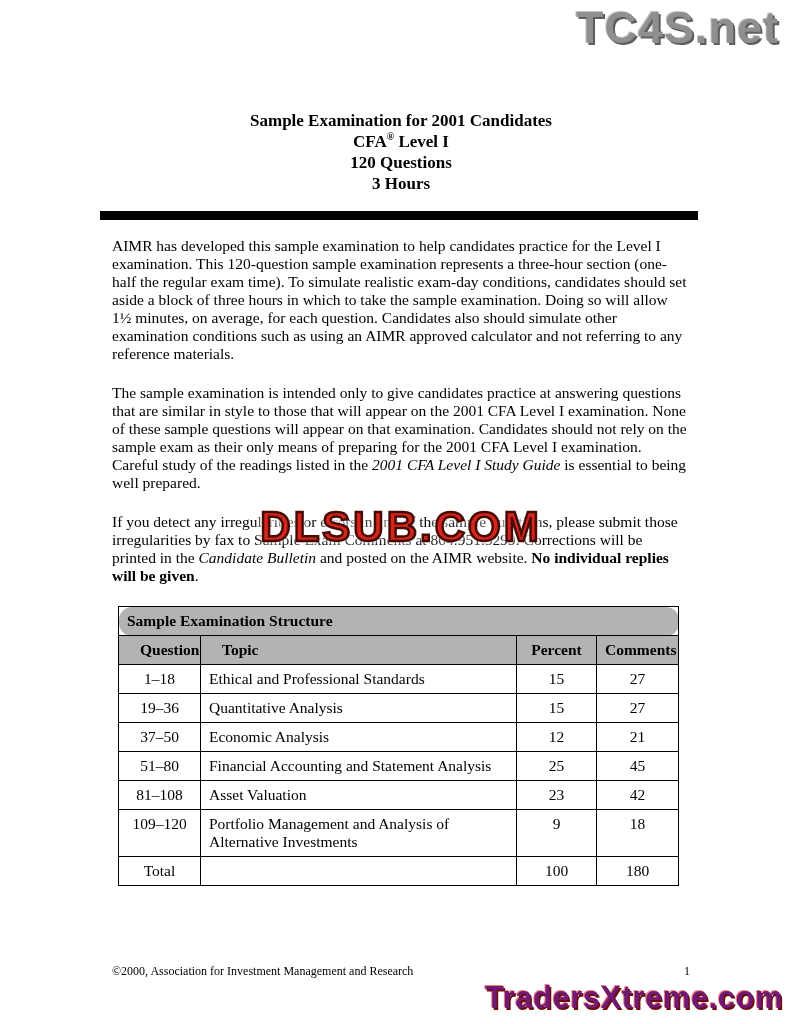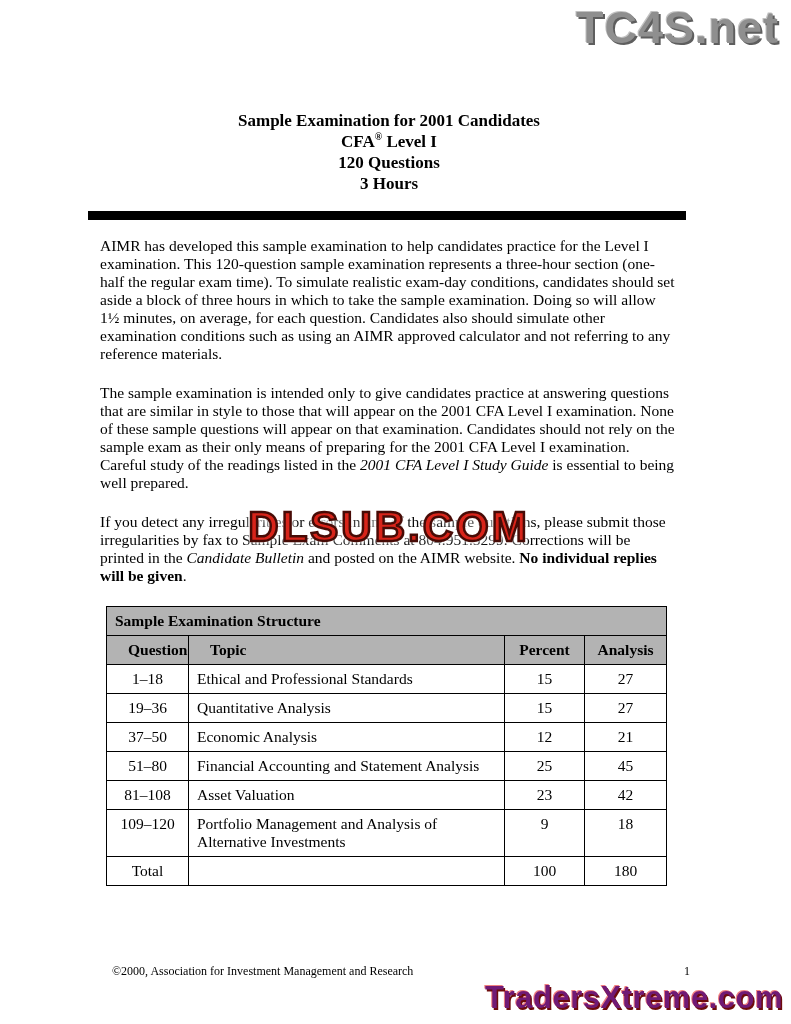--- a/index.html
+++ b/index.html
@@ -13,21 +13,21 @@
     overflow:hidden;
   }
   
   .wm-tc4s{
     position:absolute;top:2px;right:12px;
     font-family:"Liberation Sans", sans-serif;
     font-weight:bold;font-size:45px;letter-spacing:1px;
     color:#8f8f8f;
     text-shadow:2px 2px 0 #5e5e5e, -1px -1px 0 #c2c2c2;
   }
-  .doc{position:absolute;left:100px;top:110px;width:578px;}
+  .doc{position:absolute;left:112px;top:110px;width:578px;}
   .title-block{text-align:center;font-weight:bold;font-size:17px;line-height:21px;}
   .title-block sup{font-size:10px;vertical-align:super;line-height:0;}
   .rule{height:9px;background:#000;margin:17px -8px 17px -12px;}
   .para{font-size:15.5px;line-height:18px;margin:0 0 21px 0;}
   .ital{font-style:italic;}
   .bld{font-weight:bold;}
   .p3-wrap{position:relative;}
   
   .wm-dlsub{
     position:absolute;left:50%;top:-10px;transform:translateX(-50%);
@@ -38,21 +38,21 @@
     text-shadow:0 0 10px #ffffff,0 0 6px #ffffff,0 0 3px #ffffff;
     white-space:nowrap;
   }
   table.exam{
     border-collapse:collapse;table-layout:fixed;
     width:560px;margin-left:6px;font-size:15.5px;
   }
   table.exam td, table.exam th{
     border:1px solid #000;padding:5px 8px;vertical-align:top;
   }
-  .row-title th{background:#b3b3b3;text-align:left;font-size:15.5px;}
+  .row-title th{background:#b3b3b3;text-align:left;font-size:15.5px;border-radius:13px;}
   .row-colhead th{background:#b3b3b3;font-weight:bold;}
   .row-colhead th.hq, .row-colhead th.ht{text-align:left;padding-left:21px;}
   .row-colhead th.hp, .row-colhead th.hm{text-align:center;}
   td.q{text-align:center;}
   td.t{text-align:left;}
   td.p, td.m{text-align:center;}
   .footer{
     position:absolute;left:112px;bottom:45px;width:578px;
     font-size:12px;
   }
@@ -102,21 +102,21 @@
           <col style="width:82px">
       </colgroup>
       <tbody>
           <tr class="row-title">
         <th colspan="4">Sample Examination Structure</th>
       </tr>
       <tr class="row-colhead">
         <th class="hq">Question</th>
         <th class="ht">Topic</th>
         <th class="hp">Percent</th>
-        <th class="hm">Analysis</th>
+        <th class="hm">Comments</th>
       </tr>
       <tr>
         <td class="q">1–18</td>
         <td class="t">Ethical and Professional Standards</td>
         <td class="p">15</td>
         <td class="m">27</td>
       </tr>
       <tr>
         <td class="q">19–36</td>
         <td class="t">Quantitative Analysis</td>

